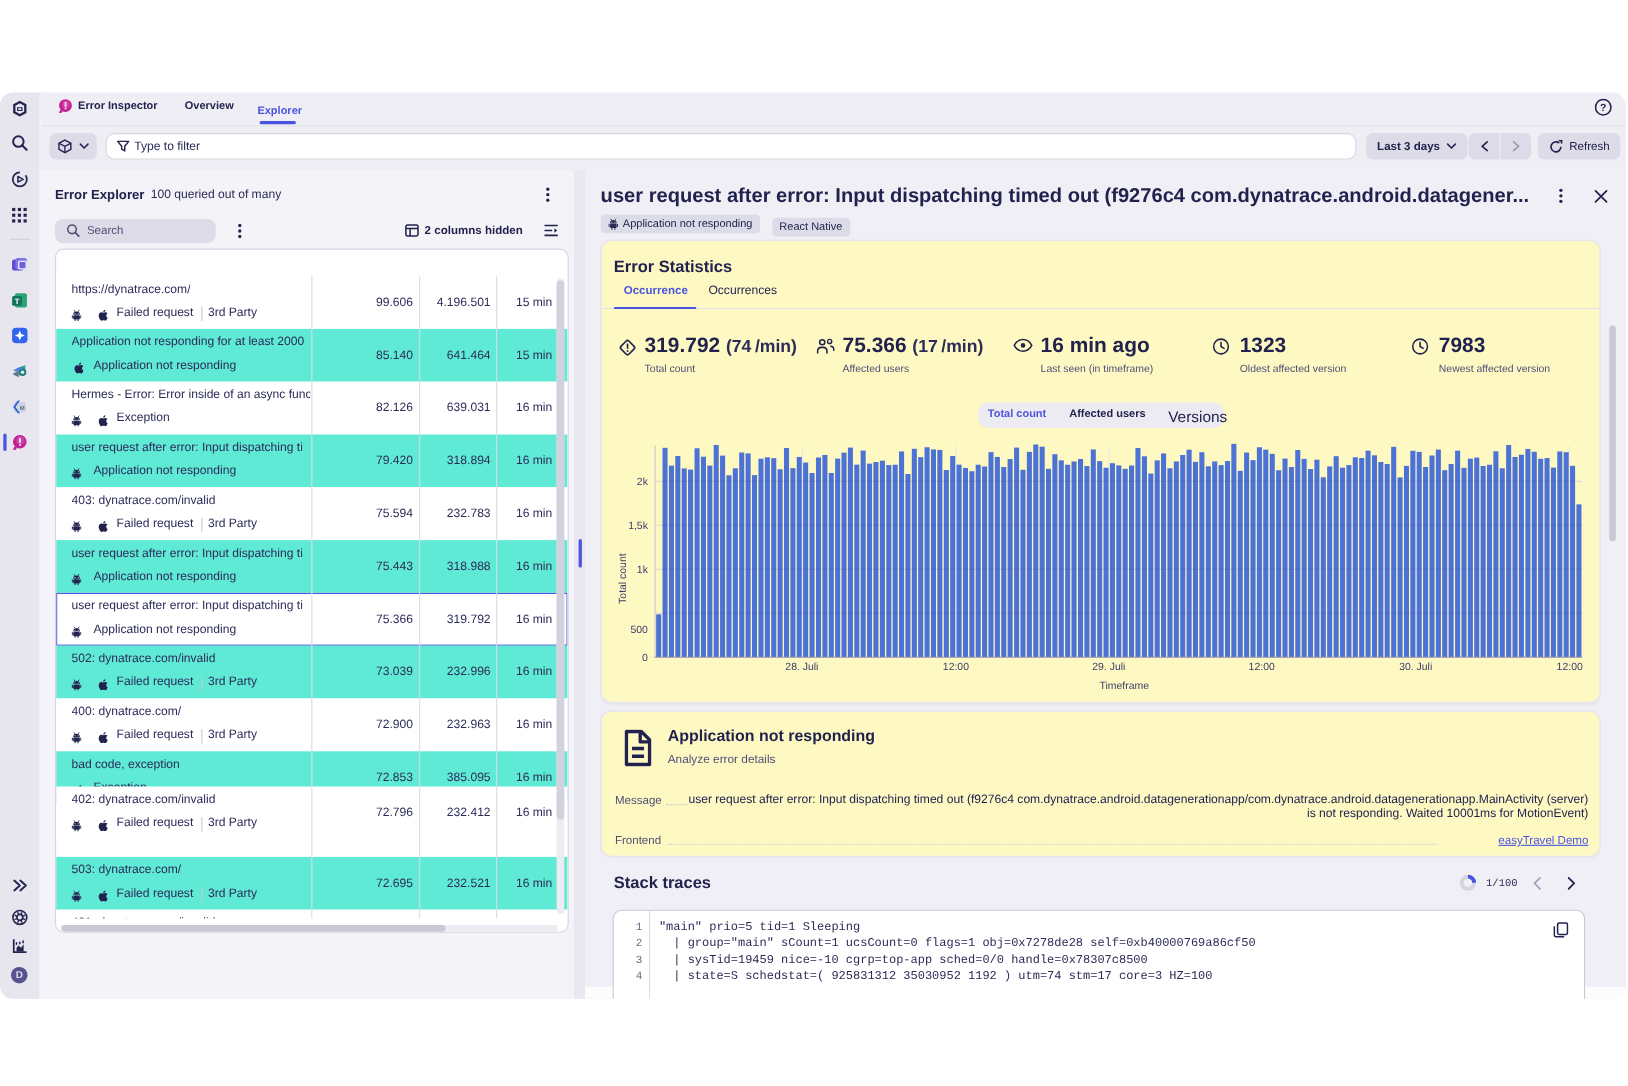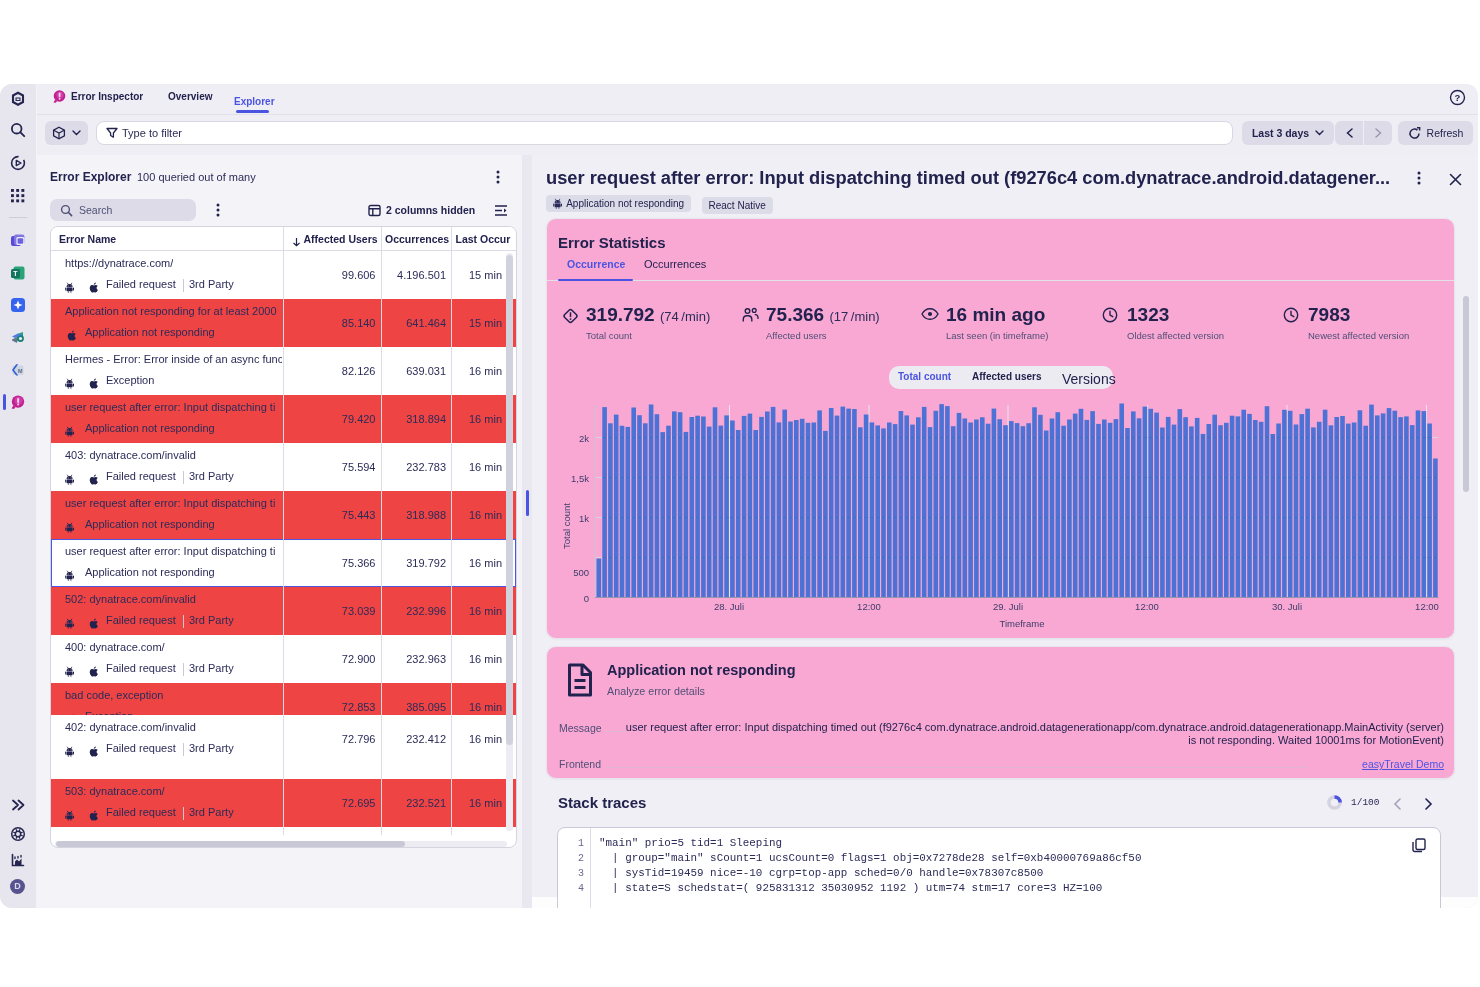--- a/index.html
+++ b/index.html
@@ -5,41 +5,41 @@
 html,body {width:1480px;height:987px;background:#fff;font-family:"Liberation Sans",sans-serif;overflow:hidden}
 .abs {position:absolute}
 #app {position:absolute;left:0;top:84px;width:1478px;height:824px;border-radius:12px;overflow:hidden;background:#efeef4}
 #rail {position:absolute;left:0;top:0;width:36px;height:824px;background:#e7e6ee}
 #main {position:absolute;left:36px;top:0;width:1442px;height:824px;background:#efeef4}
 #hdrline {position:absolute;left:0;top:30px;width:1442px;height:1px;background:#e2e1ea}
 #content {position:absolute;left:0;top:71px;width:1442px;height:753px}
 #lpanel {position:absolute;left:0;top:0;width:486px;height:753px;background:#f4f3f8}
 #vdiv {position:absolute;left:486px;top:0;width:10px;height:753px;background:#e9e8f0}
 #rpanel {position:absolute;left:496px;top:0;width:946px;height:753px;background:#f0eff5}
-.card {position:absolute;background:#f9a8d4;border:1px solid #e6e5ee;border-radius:10px;box-shadow:0 1px 2px rgba(30,30,70,.04)}
+.card {position:absolute;background:#fef9c3;border:1px solid #e6e5ee;border-radius:10px;box-shadow:0 1px 2px rgba(30,30,70,.04)}
 .btn {position:absolute;background:#dcdbe7;border-radius:6px;color:#22224e;font-size:10.5px;display:flex;align-items:center;justify-content:center;gap:6px;font-weight:bold}
 .tag {display:inline-flex;align-items:center;gap:4px;background:#dcdbe8;border-radius:4px;color:#22224e;font-size:10px;padding:0 7px;height:17px}
 .num {position:absolute;top:0;height:48px;line-height:48px;font-size:11px;color:#2b2b58;text-align:right}
 .n1 {left:240px;width:84.5px}
 .n2 {left:329px;width:66px}
 .lastc {position:absolute;left:418px;top:0;height:48px;line-height:48px;font-size:11px;color:#2b2b58;white-space:nowrap}
 .row {position:absolute;left:0;width:465px;height:48px;background:#fff}
-.row.alt {background:#ef4444}
+.row.alt {background:#5eead4}
 .row.sel {outline:1.5px solid #4d56e0;outline-offset:-1.5px}
 .rname {position:absolute;left:14px;top:6px;font-size:11px;color:#2b2b58;white-space:nowrap;overflow:hidden;max-width:217px}
 .ric {position:absolute;top:28px;height:12px}
 .rtype {position:absolute;top:27px;font-size:11px;color:#2b2b58;white-space:nowrap}
 .tdiv {position:absolute;left:132px;top:28px;width:1px;height:13px;background:#c9c8d6}
 .t2 {position:absolute;left:138px;top:27px;font-size:11px;color:#2b2b58}
 .csep {position:absolute;top:0;width:1px;background:#dcdbe6}
 .hcell {position:absolute;top:0;height:23px;line-height:24px;font-size:10.5px;font-weight:bold;color:#22224e;white-space:nowrap}
 .xl {position:absolute;text-align:center;font-size:9.5px;color:#3c3c68}
 .yl {position:absolute;left:4px;width:38px;text-align:right;font-size:9.5px;color:#3c3c68}
 .statv {position:absolute;font-size:19px;font-weight:bold;color:#22224e;white-space:nowrap}
-.statm {font-size:13px;font-weight:normal;color:#2b2b58}
+.statm {font-size:16px;font-weight:bold;color:#2b2b58}
 .statl {position:absolute;font-size:9.5px;color:#4f4f76;white-space:nowrap}
 .mono {font-family:"Liberation Mono",monospace}
 </style></head>
 <body>
 <div id="app">
 <div id="rail">
       <div style="position:absolute;left:10px;top:7px"><svg width="16" height="16" viewBox="0 0 16 16">
           <path d="M3 4.5 8 1.8l5 2.7v6.5L8 13.7 3 11z" fill="none" stroke="#252550" stroke-width="2.1"></path>
           <path d="M5.5 6.5h5v3.4h-5z" fill="#252550"></path>
           <path d="M6.6 7.4h2.8v1.6H6.6z" fill="#e7e6ee"></path>
@@ -186,32 +186,20 @@
       <div class="abs" style="left:332px;top:48px"><svg width="13" height="13" viewBox="0 0 13 13">
               <rect x="1" y="1.5" width="11" height="10" rx="1.5" fill="none" stroke="#22224e" stroke-width="1.4"></rect>
               <path d="M1 4.8h11M4.8 4.8V11.5" stroke="#22224e" stroke-width="1.4"></path>
             </svg></div>
       <div class="abs" style="left:350px;top:48.5px;font-size:10.5px;color:#22224e;font-weight:bold">2 columns hidden</div>
       <div class="abs" style="left:458px;top:48px"><svg width="14" height="13" viewBox="0 0 14 13">
               <path d="M1 2h12M1 6.5h7M1 11h12" stroke="#22224e" stroke-width="1.5"></path>
               <path d="M10 4.5 12.5 6.5 10 8.5z" fill="#22224e"></path>
             </svg></div>
       <div class="abs" style="left:14px;top:71px;width:467px;height:622px;background:#fff;border:1px solid #d5d4e0;border-radius:8px;overflow:hidden">
-        <div class="abs" style="left:0;top:0;width:465px;height:24px;background:#fff;border-bottom:1px solid #dcdbe6">
-          <div class="hcell" style="left:8px">Error Name</div>
-          <div class="abs" style="left:241px;top:6px"><svg width="9" height="10" viewBox="0 0 9 10">
-                  <path d="M4.5 1v7.5M1.5 6 4.5 8.8 7.5 6" fill="none" stroke="#22224e" stroke-width="1.2"></path>
-                </svg></div>
-          <div class="hcell" style="left:252.5px">Affected Users</div>
-          <div class="hcell" style="left:334px">Occurrences</div>
-          <div class="hcell" style="left:404.5px">Last Occur</div>
-          <div class="csep" style="left:232px;height:24px"></div>
-          <div class="csep" style="left:330px;height:24px"></div>
-          <div class="csep" style="left:399.5px;height:24px"></div>
-        </div>
         <div class="abs" style="left:0;top:24px;width:465px;height:584px;overflow:hidden">
           <div class="row" style="top:0px">
                 <div class="rname">https://dynatrace.com/</div>
                 <span class="ric" style="left:14px"><svg width="9.2" height="11" viewBox="0 0 10 12" style="">
                     <g fill="#22224e">
                       <path d="M2.6 1.2 3.6 2.7M7.4 1.2 6.4 2.7" stroke="#22224e" stroke-width=".8" stroke-linecap="round"></path>
                       <path d="M1.7 5.6a3.3 3.3 0 0 1 6.6 0z"></path>
                       <circle cx="3.4" cy="4.3" r=".5" fill="#fff"></circle>
                       <circle cx="6.6" cy="4.3" r=".5" fill="#fff"></circle>
                       <rect x="1.7" y="6" width="6.6" height="4.2" rx="1"></rect>

